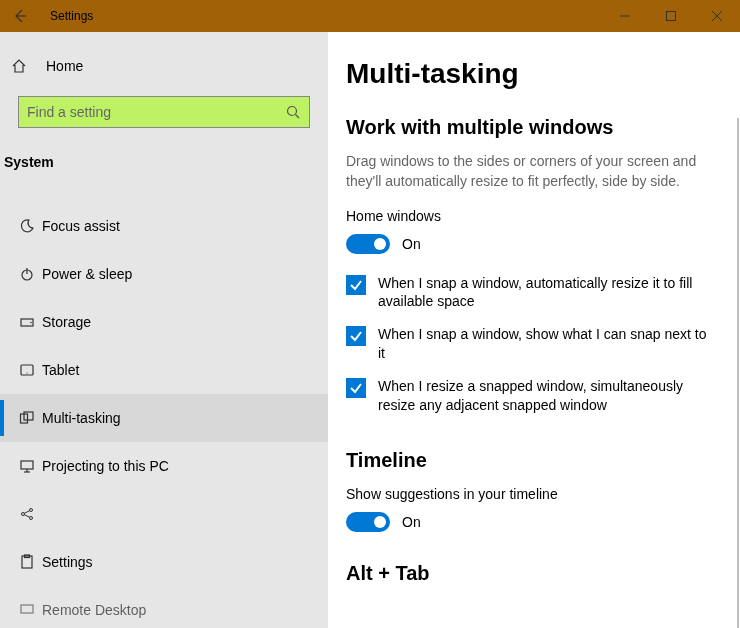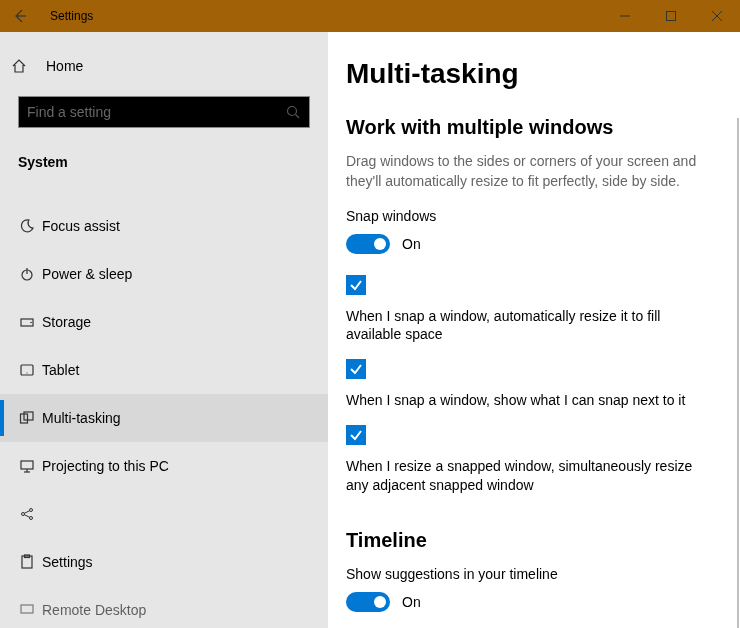--- a/index.html
+++ b/index.html
@@ -63,41 +63,41 @@
     cursor: default;
   }
   .home-row .ic { width: 18px; display:flex; align-items:center; justify-content:center; }
   .search-wrap {
     padding: 14px 18px 8px 18px;
   }
   .search-box {
     width: 100%;
     height: 32px;
     border: 1px solid #888;
-    background: #000000;
+    background: #bef264;
     display: flex;
     align-items: center;
     padding: 0 8px;
   }
   .search-input {
     flex: 1;
     border: none;
     background: transparent;
     font-size: 14px;
     color: #666;
     outline: none;
   }
   .search-input::placeholder { color: #666; }
   .search-ic {
     color: #555;
     width: 16px; height:16px;
     display:flex; align-items:center; justify-content:center;
   }
   .category {
-    padding: 18px 18px 10px 18px;
+    padding: 18px 18px 10px 4px;
     font-weight: 600;
     font-size: 14px;
   }
   .nav {
     margin-top: 22px;
   }
   .nav-item {
     display: flex;
     align-items: center;
     height: 48px;
@@ -170,21 +170,20 @@
   .checklist {
     display: flex;
     flex-direction: column;
     gap: 14px;
     margin-bottom: 10px;
   }
   .check-row {
     display: flex;
     align-items: flex-start;
     gap: 12px;
-    flex-direction: column;
   }
   .checkbox {
     width: 20px; height: 20px;
     background: #0078d4;
     display: flex; align-items: center; justify-content: center;
     flex-shrink: 0;
     margin-top: 1px;
   }
   .check-text {
     font-size: 14px;
@@ -347,21 +346,21 @@
   </div>
 
   <div class="content">
     <div class="scroll-indicator"></div>
     <div class="content-inner">
       <div class="page-title">Multi-tasking</div>
 
       <div class="section-title">Work with multiple windows</div>
       <div class="section-desc">Drag windows to the sides or corners of your screen and they'll automatically resize to fit perfectly, side by side.</div>
 
-      <div class="field-label">Snap windows</div>
+      <div class="field-label">Home windows</div>
       <div class="toggle-row">
         <div class="toggle">
             <div class="knob"></div>
           </div>
         <span>On</span>
       </div>
 
       <div class="checklist">
         <div class="check-row">
           <div class="checkbox">

